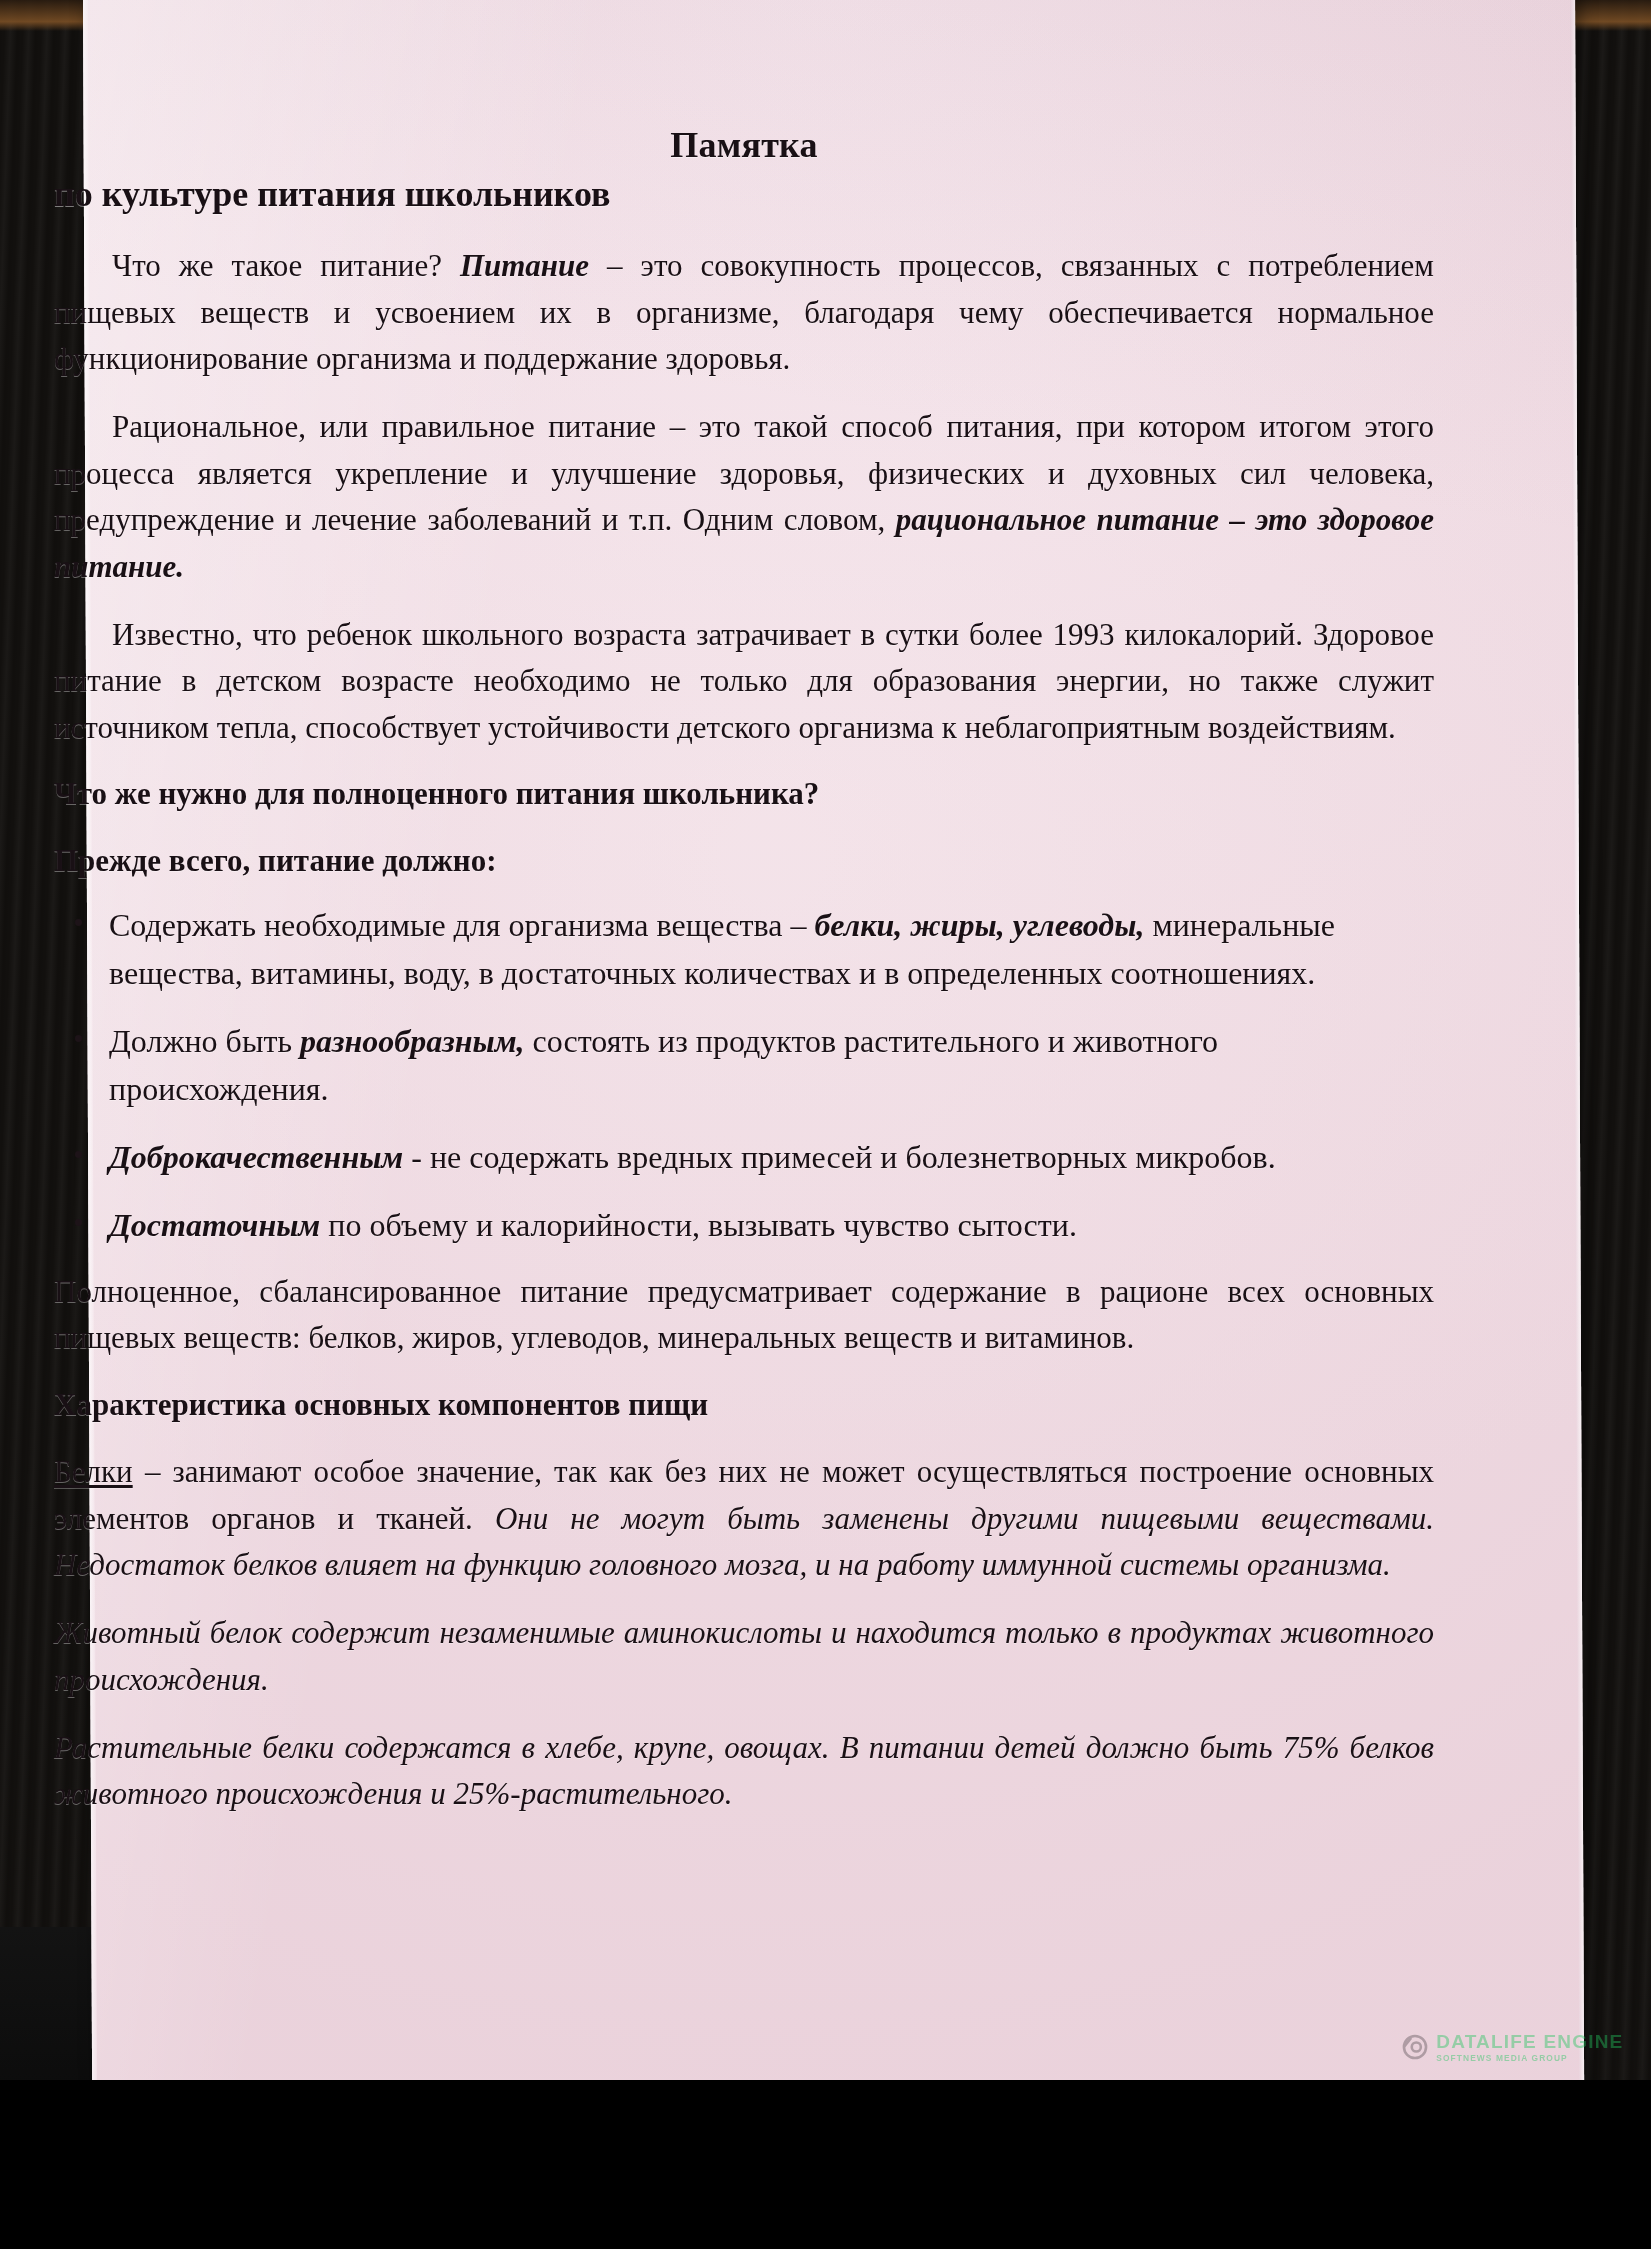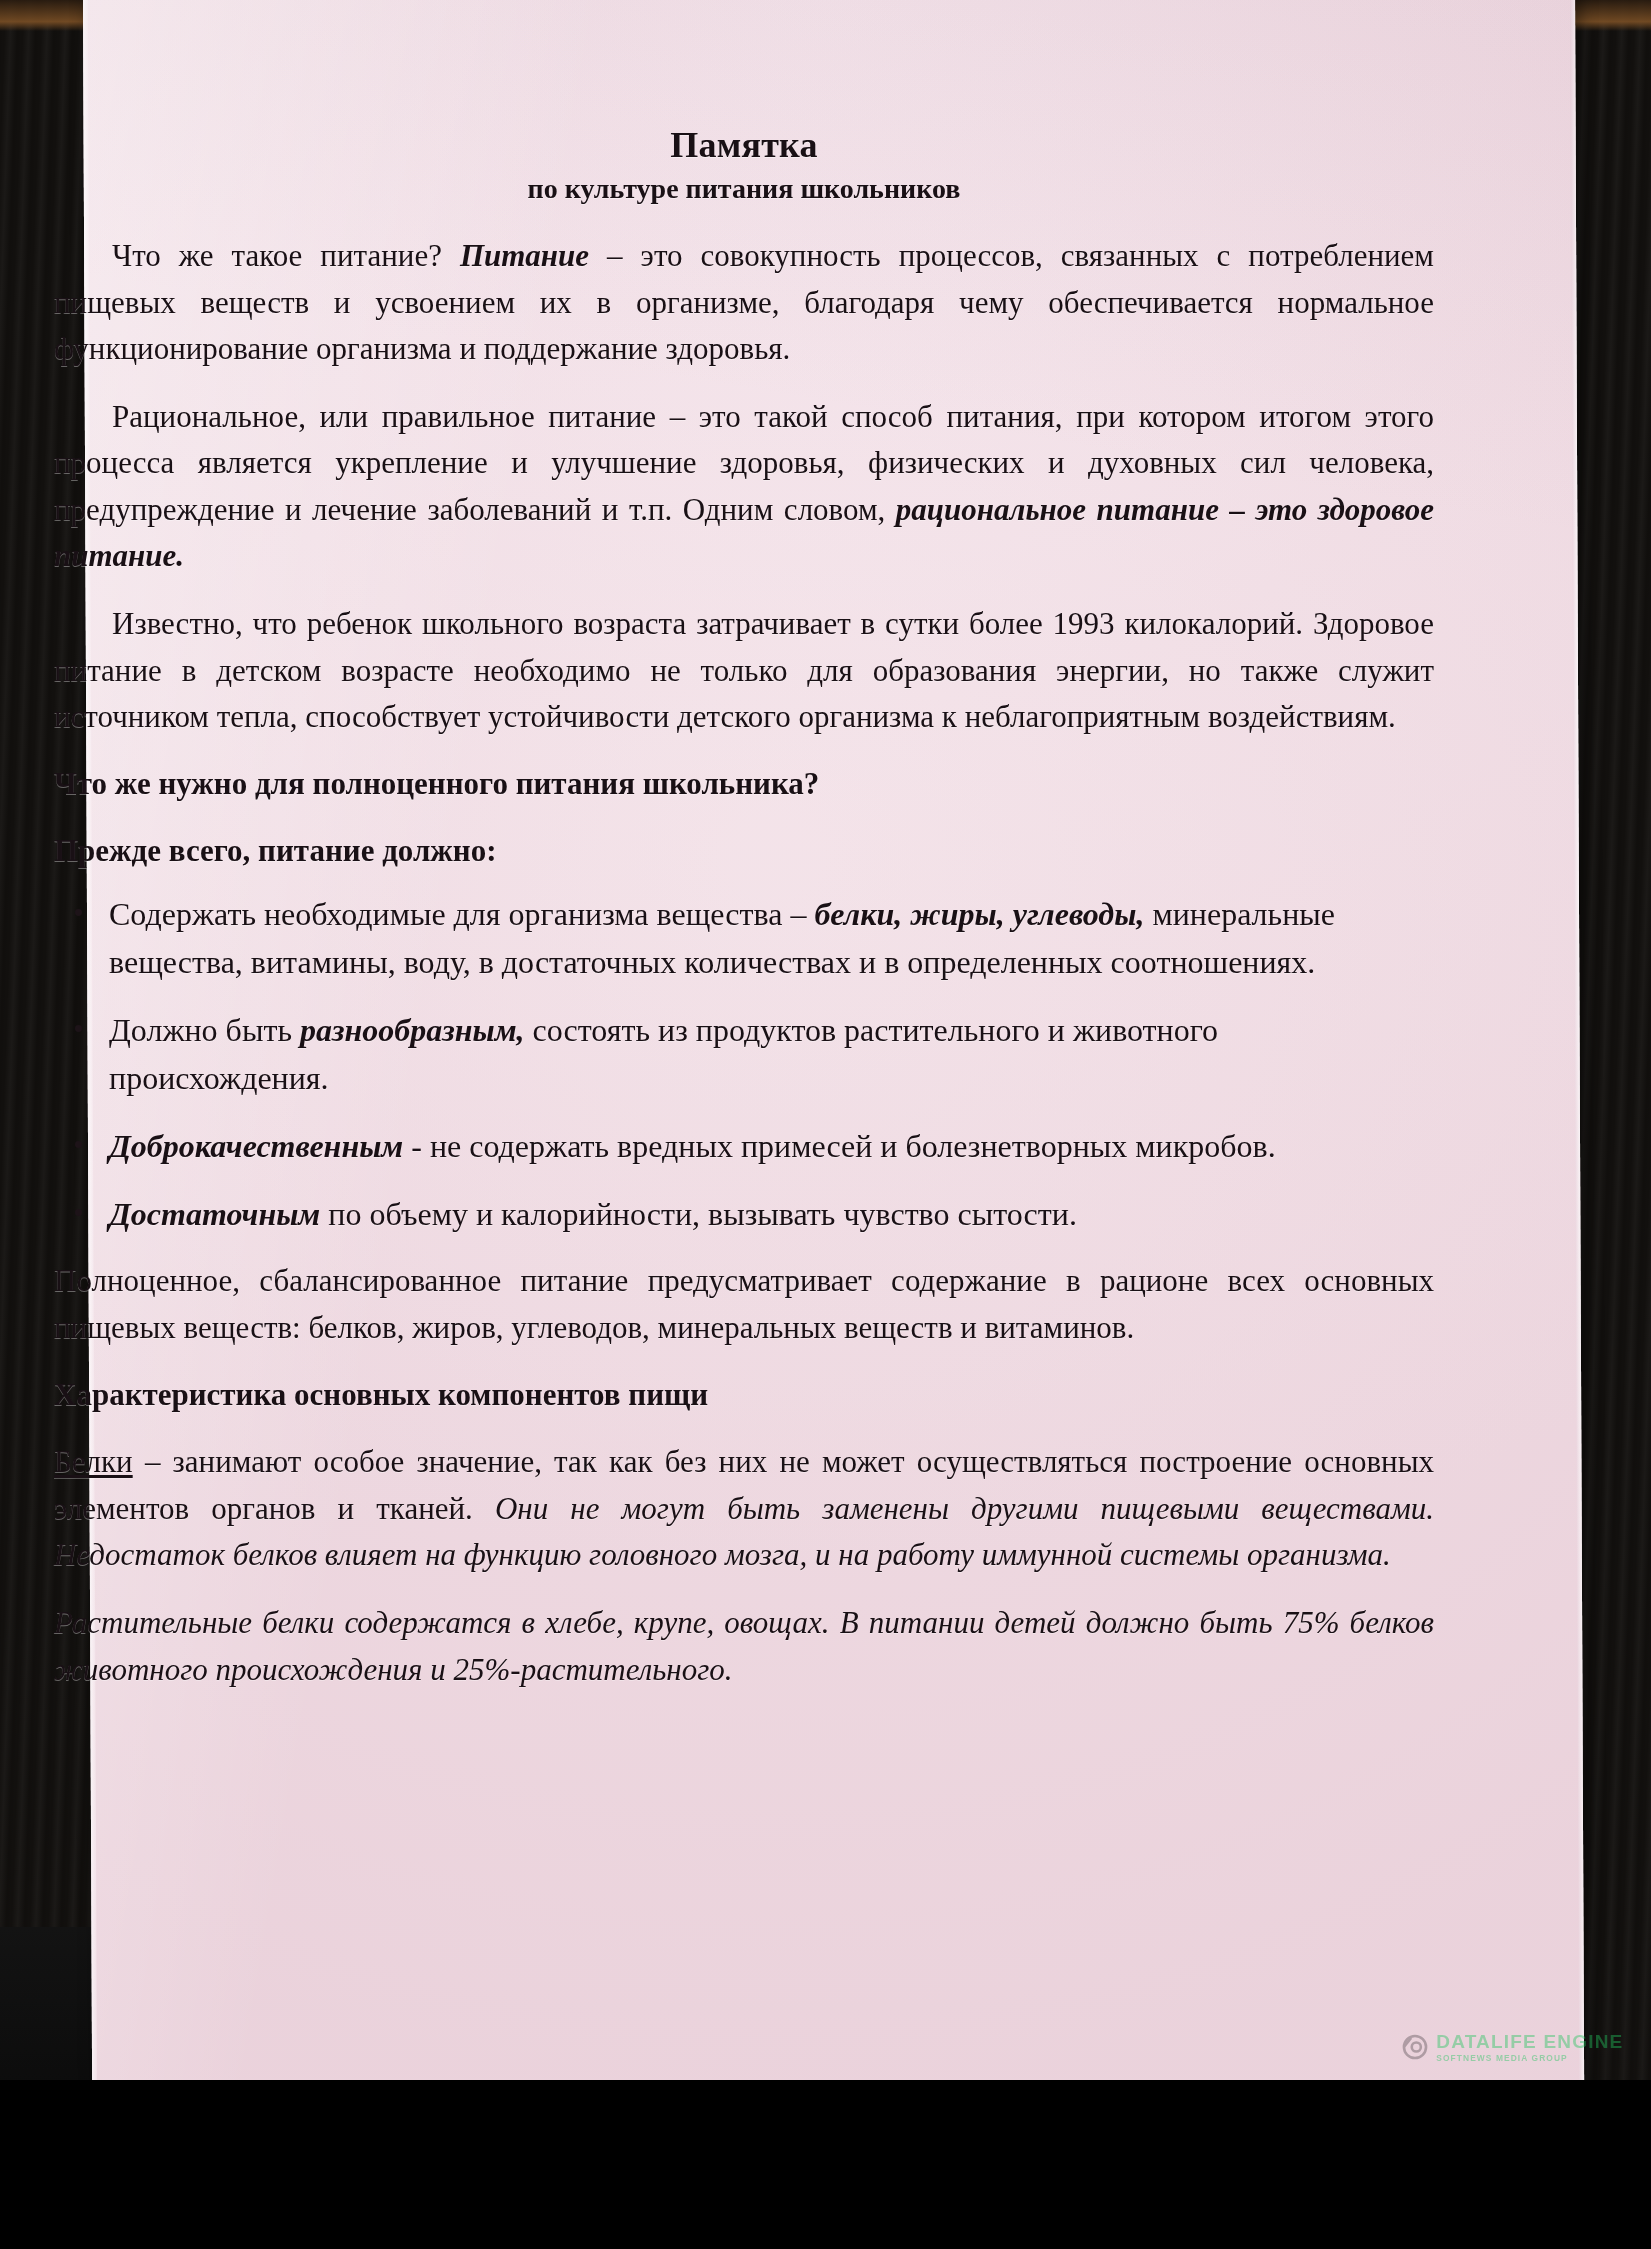--- a/index.html
+++ b/index.html
@@ -93,23 +93,22 @@
   .doc-title {
     text-align: center;
     font-weight: bold;
     font-size: 36px;
     line-height: 1.28;
     letter-spacing: 0.2px;
     margin: 0 0 3.1px 0;
     text-shadow: 0 0.8px 0 rgba(255,255,255,.45);
   }
   .doc-subtitle {
-    text-align: center;
     font-weight: bold;
-    font-size: 28px;
+    font-size: 36px;
     line-height: 1.28;
     margin: 0 0 26px 0;
     text-shadow: 0 0.8px 0 rgba(255,255,255,.45);
   }
   p.para {
     margin: 0 0 21.4px 0;
     font-size: 31px;
     line-height: 1.50;
     text-align: justify;
     text-indent: 58px;
@@ -247,20 +246,23 @@
     </ul>
 
     <p class="para flush">Полноценное, сбалансированное питание предусматривает содержание в рационе всех основных пищевых веществ: белков, жиров, углеводов, минеральных веществ и витаминов.</p>
 
     <div class="h-bold">Характеристика основных компонентов пищи</div>
 
     <p class="para flush">
       <span class="u-head">Белки</span><span> – занимают особое значение, так как без них не может осуществляться построение основных элементов органов и тканей. </span><i>Они не могут быть заменены другими пищевыми веществами. Недостаток белков влияет на функцию головного мозга, и на работу иммунной системы организма.</i>
     </p>
 
+    <p class="para flush">
+      <i>Животный белок содержит незаменимые аминокислоты и находится только в продуктах животного происхождения.</i>
+    </p>
 
     <p class="para flush">
       <i>Растительные белки содержатся в хлебе, крупе, овощах. В питании детей должно быть 75% белков животного происхождения и 25%-растительного.</i>
     </p>
 
   </div>
 
   <div class="watermark">
     <svg class="wm-logo" viewBox="0 0 40 40">
       <circle cx="20" cy="20" r="17" fill="none" stroke="#5d5258" stroke-width="4"></circle>

